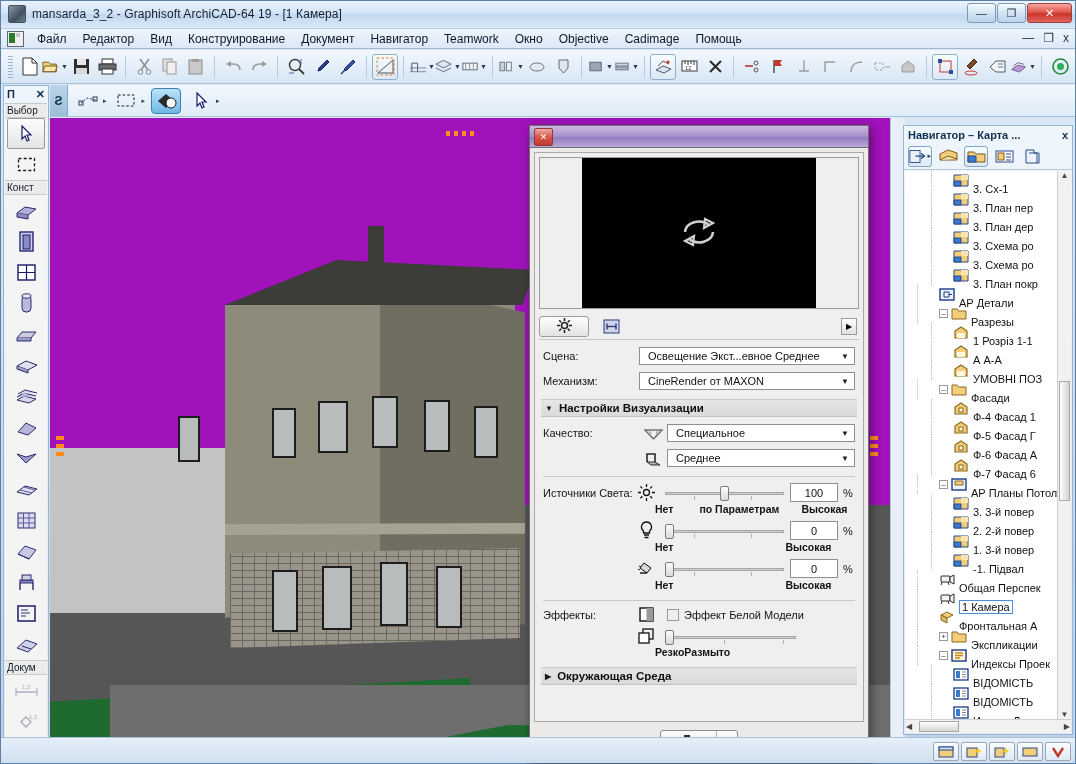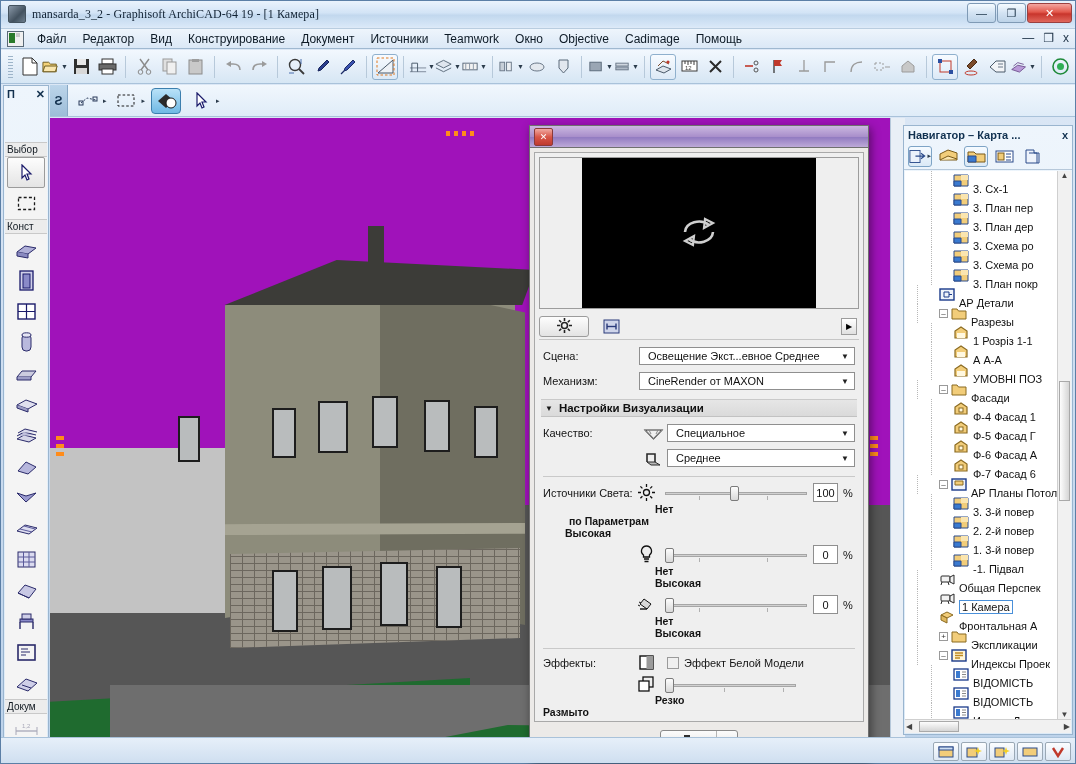--- a/index.html
+++ b/index.html
@@ -12,21 +12,21 @@
     background:linear-gradient(180deg,#dfeaf7 0%,#cdddf0 50%,#bcd2ea 100%);
     border:1px solid #5b7fa6;box-sizing:border-box;}
 
   
   .titlebar{position:absolute;left:0;top:0;width:100%;height:26px;
     background:linear-gradient(180deg,#eaf3fc 0%,#d3e4f6 45%,#c2d8ee 55%,#d9e8f8 100%);
     display:flex;align-items:center;box-sizing:border-box;}
   .tb-icon{width:16px;height:16px;margin:0 6px 0 7px;
     background:linear-gradient(135deg,#8a98a8,#43525f 60%,#6c7d8c);
     border:1px solid #44535f;border-radius:2px;flex:none;}
-  .tb-title{font-size:12px;color:#123;letter-spacing:.1px;white-space:nowrap;font-family:Liberation Serif, serif;}
+  .tb-title{font-size:12px;color:#123;letter-spacing:.1px;white-space:nowrap;}
   .tb-btns{position:absolute;right:3px;top:2px;display:flex;gap:1px;}
   .tb-btn{width:29px;height:20px;border:1px solid #7f9ab5;border-radius:3px;
     background:linear-gradient(180deg,#f5fbff,#d3e3f3 50%,#bdd3e8);
     display:flex;align-items:center;justify-content:center;
     font-size:11px;color:#1a3045;box-sizing:border-box;}
   .tb-btn.close{width:45px;border-color:#9a4040;
     background:linear-gradient(180deg,#f4a6a0,#e2584c 45%,#c8352c 55%,#e0675c);
     color:#fff;}
 
   
@@ -58,21 +58,21 @@
   .sep{width:1px;height:22px;background:#b7c9da;margin:0 5px;flex:none;}
   .caret{font-size:7px;color:#2b3c4c;margin-left:1px;}
 
   
   .leftpal{position:absolute;left:2px;top:84px;width:46px;bottom:2px;
     background:linear-gradient(180deg,#eef5fc,#dceaf7);
     border:1px solid #9ab5cf;box-sizing:border-box;}
   .lp-head{height:16px;display:flex;align-items:center;justify-content:space-between;
     padding:0 3px;font-size:11px;font-weight:bold;color:#12304d;}
   .lp-body{position:absolute;left:1px;right:1px;top:17px;bottom:1px;
-    background:#f4f4f4;overflow:hidden;margin-top:39px;}
+    background:#f4f4f4;overflow:hidden;}
   .lp-sec{font-size:10px;color:#101820;background:#ececec;
     border-top:1px solid #c9c9c9;border-bottom:1px solid #c9c9c9;
     padding:1px 2px;white-space:nowrap;overflow:hidden;}
   .lp-tool{height:31px;display:flex;align-items:center;justify-content:center;
     position:relative;}
   .lp-tool.on{background:linear-gradient(180deg,#fdfdfd,#e4e4e4);
     border:1px solid #9b9b9b;border-radius:2px;margin:0 2px;box-sizing:border-box;}
 
   
   .infobar{position:absolute;left:49px;top:84px;right:0;height:32px;
@@ -170,26 +170,26 @@
   .slrow{display:flex;align-items:center;padding:0 8px;margin-top:6px;}
   .slicon{width:26px;flex:none;display:flex;justify-content:center;}
   .slider{flex:1;height:16px;position:relative;margin:0 6px;}
   .sl-track{position:absolute;left:0;right:0;top:7px;height:3px;
     background:linear-gradient(180deg,#bdbdbd,#e4e4e4);border:1px solid #a6a6a6;
     box-sizing:border-box;}
   .sl-thumb{position:absolute;top:1px;width:9px;height:15px;
     background:linear-gradient(180deg,#fdfdfd,#d8d8d8);border:1px solid #7b7b7b;
     border-radius:2px;box-sizing:border-box;}
   .sl-tick{position:absolute;top:11px;width:1px;height:4px;background:#b0b0b0;}
-  .numbox{width:25px;height:19px;border:1px solid #8f8f8f;background:#fff;
+  .numbox{width:48px;height:19px;border:1px solid #8f8f8f;background:#fff;
     font-size:11px;color:#111;display:flex;align-items:center;
     justify-content:center;flex:none;box-sizing:border-box;}
   .pct{font-size:11px;color:#141414;margin-left:5px;width:12px;flex:none;}
   .slcap{display:flex;padding:0 8px;margin-top:1px;font-size:10.5px;
-    font-weight:bold;color:#131313;flex-direction:column;}
+    font-weight:bold;color:#131313;}
   .dlg-foot{position:absolute;left:4px;right:4px;bottom:4px;height:30px;
     display:flex;align-items:center;justify-content:center;}
   .shoot{width:78px;height:23px;border:1px solid #8a8a8a;border-radius:3px;
     background:linear-gradient(180deg,#fcfcfc,#dfdfdf);display:flex;
     align-items:center;box-sizing:border-box;}
   .shoot-main{flex:1;display:flex;align-items:center;justify-content:center;}
   .shoot-dd{width:20px;height:100%;border-left:1px solid #b4b4b4;
     display:flex;align-items:center;justify-content:center;font-size:8px;}
 
   
@@ -252,21 +252,21 @@
     </div>
   </div>
 
   <div class="menubar">
     <div class="mb-appicon"></div>
     <div class="mi">Файл</div>
     <div class="mi">Редактор</div>
     <div class="mi">Вид</div>
     <div class="mi">Конструирование</div>
     <div class="mi">Документ</div>
-    <div class="mi">Источники</div>
+    <div class="mi">Навигатор</div>
     <div class="mi">Teamwork</div>
     <div class="mi">Окно</div>
     <div class="mi">Objective</div>
     <div class="mi">Cadimage</div>
     <div class="mi">Помощь</div>
     <div class="mb-right">
       <span>—</span>
       <span>❐</span>
       <span>x</span>
     </div>

